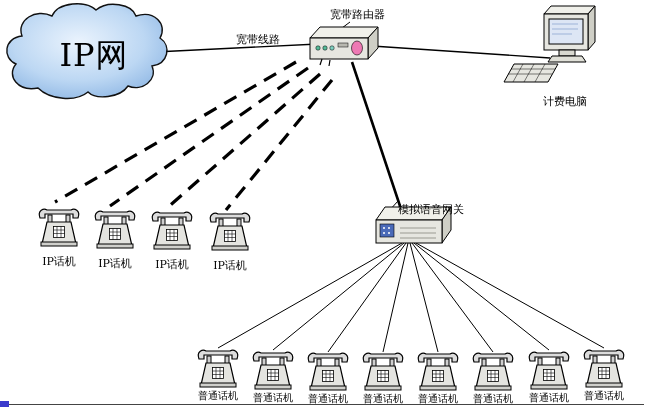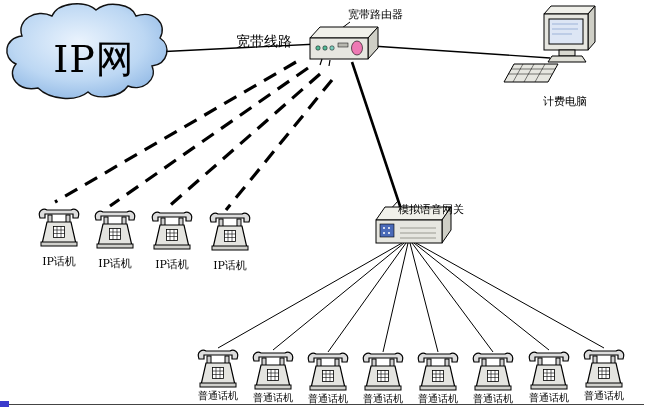--- a/index.html
+++ b/index.html
@@ -5,23 +5,23 @@
   html,body{margin:0;padding:0;background:#ffffff;}
   #stage{
     position:relative;width:648px;height:407px;background:#ffffff;overflow:hidden;
     font-family:"DejaVu Serif","Liberation Serif",serif;
   }
   #wires{position:absolute;left:0;top:0;z-index:1;}
   .lbl{
     position:absolute;z-index:2;color:#000;font-size:11px;line-height:1.1;
     white-space:nowrap;text-align:center;
   }
-  .lbl.small{font-size:14px;}
+  .lbl.small{font-size:11px;}
   .cloud-text{
-    position:absolute;z-index:2;font-size:38px;color:#000;
+    position:absolute;z-index:2;font-size:32px;color:#000;
     font-family:"DejaVu Serif","Liberation Serif",serif;letter-spacing:1px;
   }
   .artifact-line{position:absolute;left:8px;top:404px;width:636px;height:1px;background:#444;z-index:3;}
   .artifact-blue{position:absolute;left:0;top:401px;width:9px;height:6px;background:#3a3acc;z-index:4;}
 </style>
 </head>
 <body>
 
 <div id="stage">
 
@@ -172,21 +172,21 @@
     <g>
         <use href="#phone" x="527" y="349" width="44" height="42"></use>
       </g>
     <g>
         <use href="#phone" x="582" y="347" width="44" height="42"></use>
       </g>
   </svg>
 
   <div class="cloud-text" style="left:42px;top:34px;width:104px;text-align:center;">IP网</div>
 
-  <div class="lbl" style="left:348px;top:9px;">宽带路由器</div>
+  <div class="lbl" style="left:330px;top:9px;">宽带路由器</div>
 
   <div class="lbl small" style="left:236px;top:34px;">宽带线路</div>
 
   <div class="lbl" style="left:543px;top:96px;">计费电脑</div>
 
   <div class="lbl" style="left:398px;top:204px;">模拟语音网关</div>
 
   <div class="lbl" style="left:36px;top:256px;width:46px;">IP话机</div>
   <div class="lbl" style="left:92px;top:258px;width:46px;">IP话机</div>
   <div class="lbl" style="left:149px;top:259px;width:46px;">IP话机</div>

